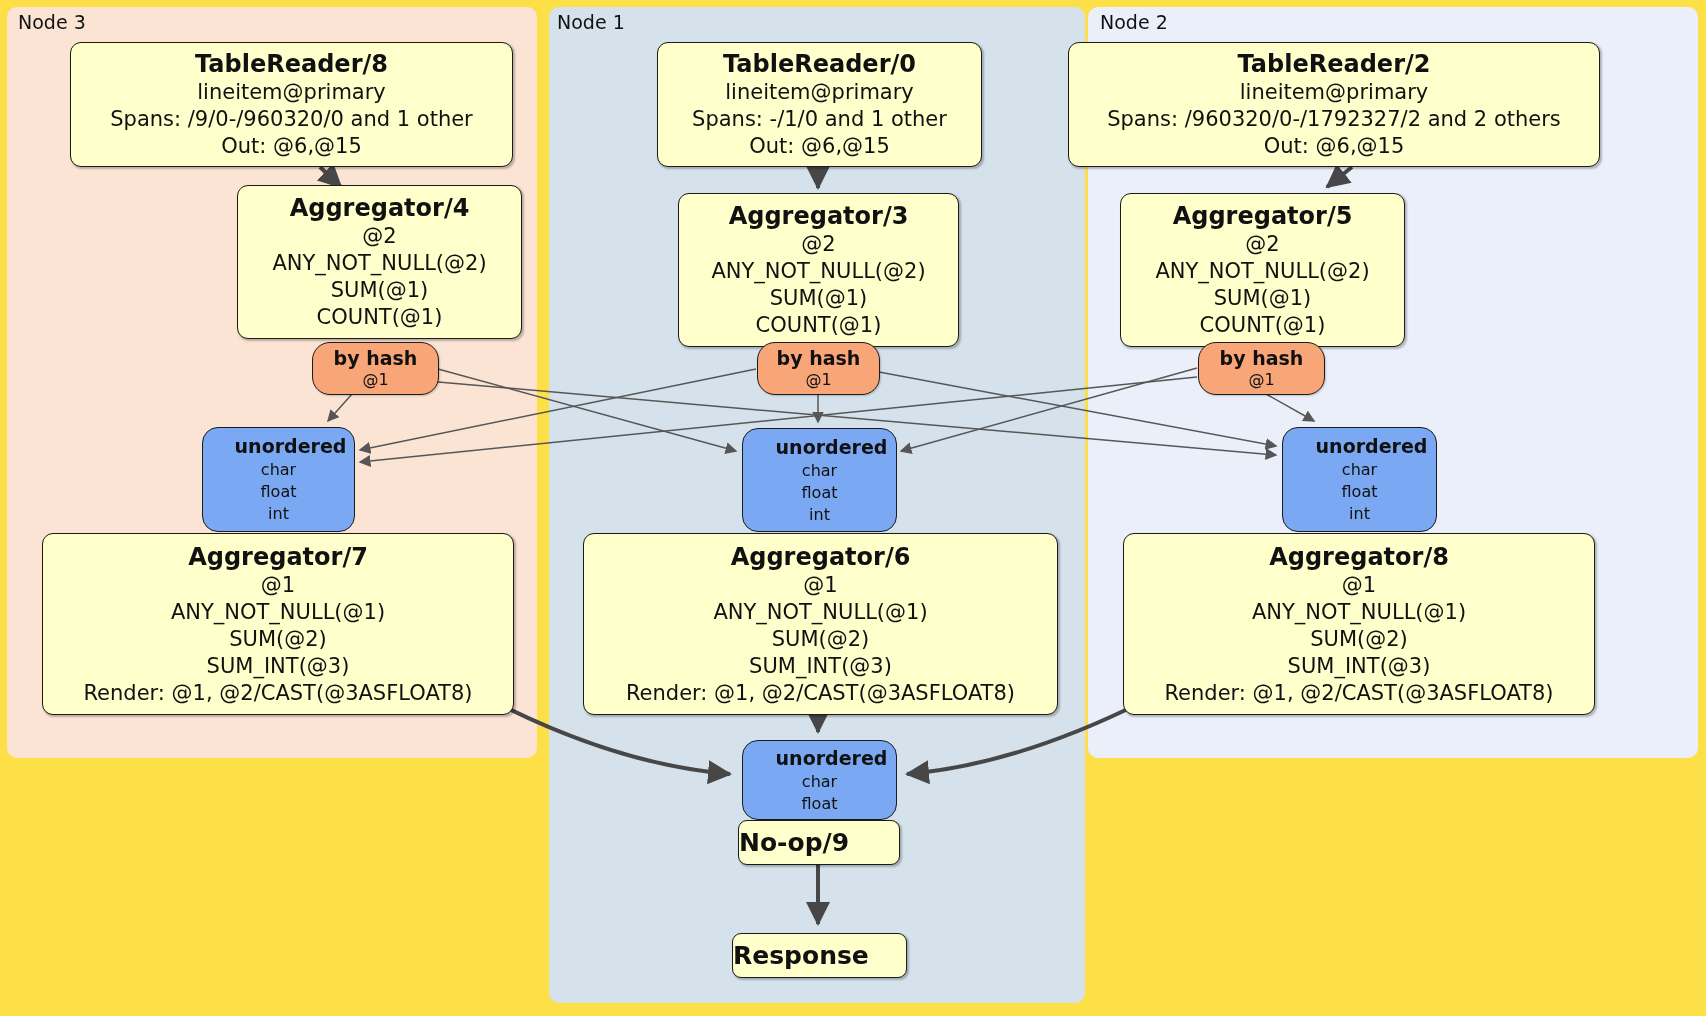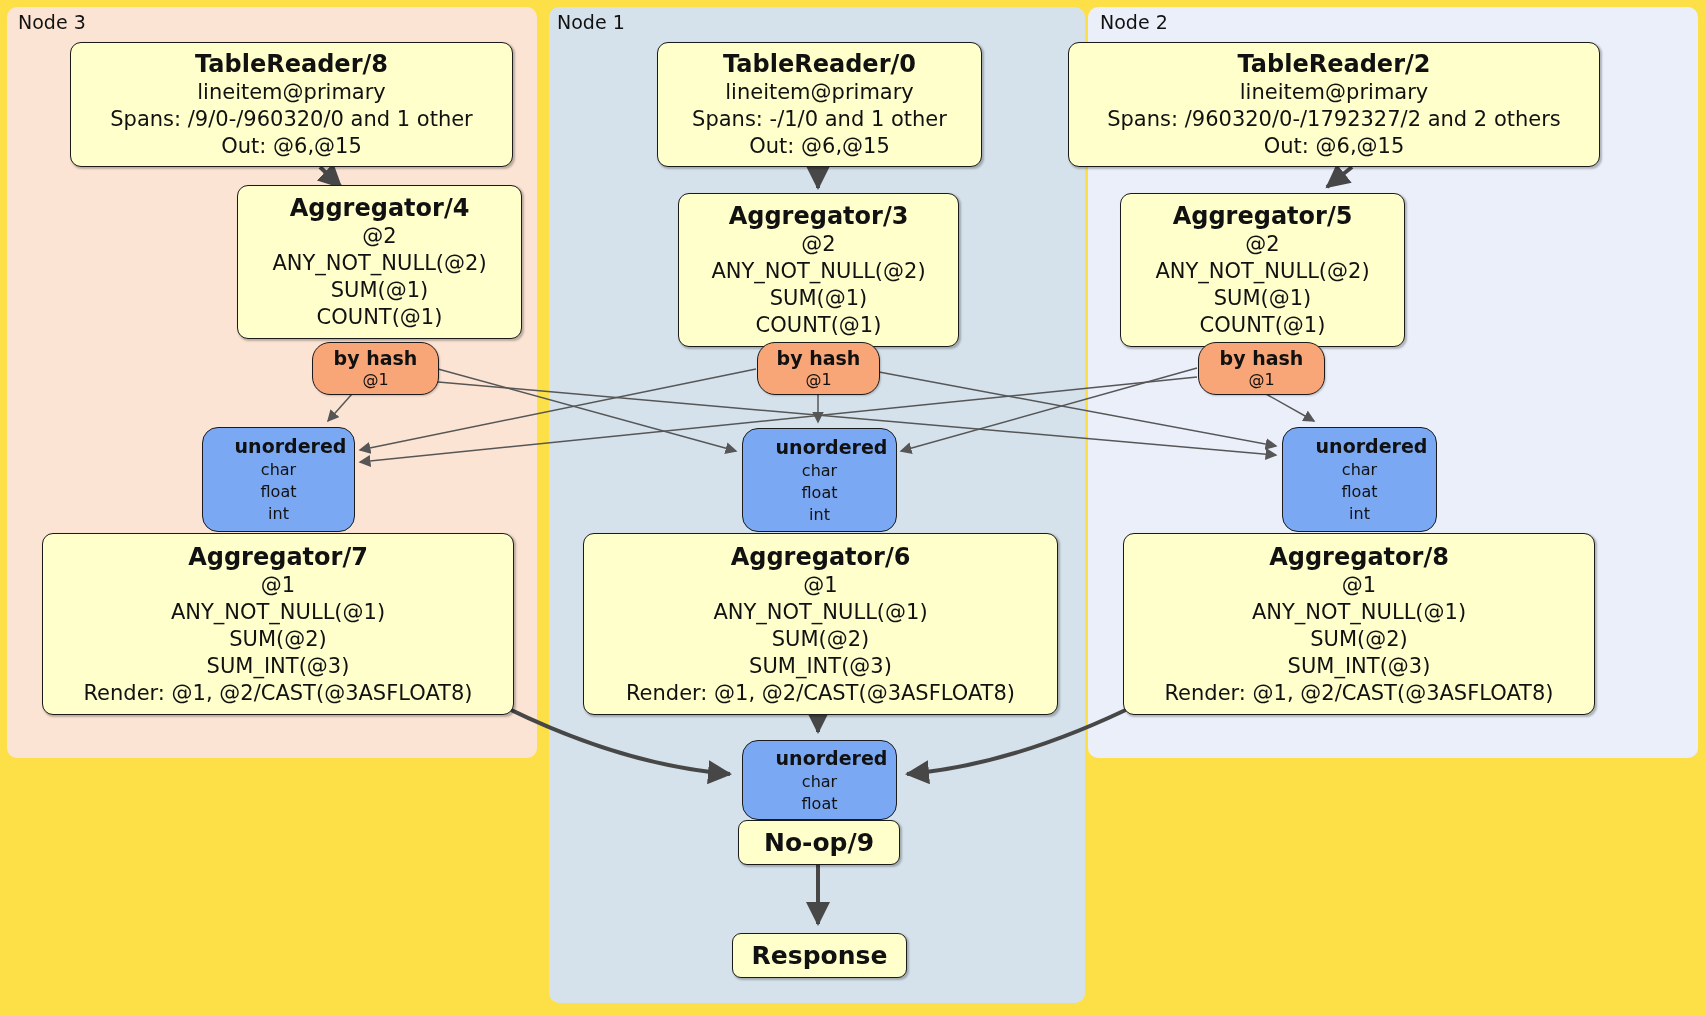--- a/index.html
+++ b/index.html
@@ -29,21 +29,21 @@
   .stream{
     position:absolute;background:#7aa8f2;border:1.6px solid #1b1b1b;
     border-radius:16px;text-align:center;z-index:3;
     display:flex;flex-direction:column;justify-content:center;
   }
   .stream .title{font-weight:bold;font-size:19px;line-height:25px;margin-left:24px;}
   .stream .line{font-size:16px;line-height:22px;}
   .smallbox{
     position:absolute;background:#ffffcb;border:1.6px solid #1b1b1b;
     border-radius:9px;text-align:center;z-index:3;
-    display:flex;align-items:center;justify-content:center;
+    display:flex;align-items:center;justify-content:flex-start;
     font-weight:bold;font-size:25px;box-shadow:1.5px 1.5px 2px rgba(0,0,0,0.25);
   }
   #edges{position:absolute;left:0;top:0;z-index:2;}
 </style>
 </head>
 <body>
 
 <div id="canvas">
 
   <div class="region" style="left:7px;top:7px;width:530px;height:751px;background:#fce4d4;"></div>

